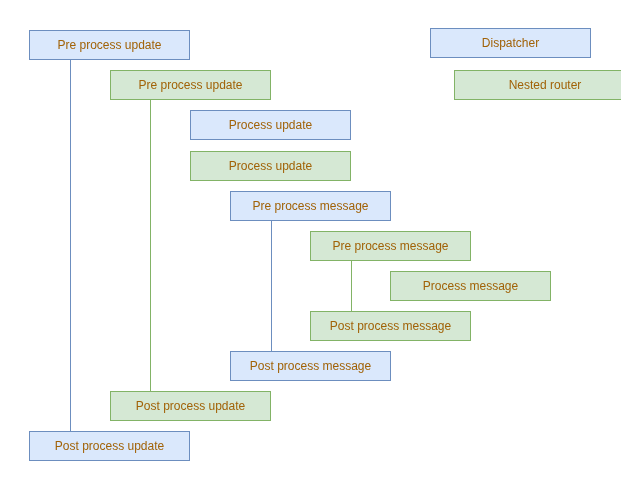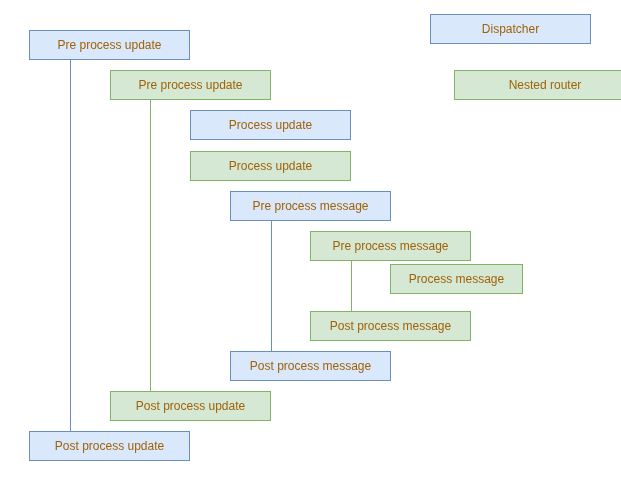--- a/index.html
+++ b/index.html
@@ -69,23 +69,23 @@
       <div class="edge vert dispatcher" style="left: 271px; top: 221px; height: 130px;"></div>
       <div class="edge vert router" style="left: 351px; top: 261px; height: 50px;"></div>
     </div>
   <div id="node-layer">
       <div class="node dispatcher" style="left: 29px; top: 30px; width: 161px; height: 30px;">Pre process update</div>
       <div class="node router" style="left: 110px; top: 70px; width: 161px; height: 30px;">Pre process update</div>
       <div class="node dispatcher" style="left: 190px; top: 110px; width: 161px; height: 30px;">Process update</div>
       <div class="node router" style="left: 190px; top: 151px; width: 161px; height: 30px;">Process update</div>
       <div class="node dispatcher" style="left: 230px; top: 191px; width: 161px; height: 30px;">Pre process message</div>
       <div class="node router" style="left: 310px; top: 231px; width: 161px; height: 30px;">Pre process message</div>
-      <div class="node router" style="left: 390px; top: 264px; width: 133px; height: 30px;">Process message</div>
+      <div class="node router" style="left: 390px; top: 271px; width: 161px; height: 30px;">Process message</div>
       <div class="node router" style="left: 310px; top: 311px; width: 161px; height: 30px;">Post process message</div>
       <div class="node dispatcher" style="left: 230px; top: 351px; width: 161px; height: 30px;">Post process message</div>
       <div class="node router" style="left: 110px; top: 391px; width: 161px; height: 30px;">Post process update</div>
       <div class="node dispatcher" style="left: 29px; top: 431px; width: 161px; height: 30px;">Post process update</div>
     </div>
   <div id="legend-layer" class="legend-group">
-      <div class="node dispatcher" style="left: 430px; top: 14px; width: 161px; height: 30px;">Dispatcher</div>
+      <div class="node dispatcher" style="left: 430px; top: 28px; width: 161px; height: 30px;">Dispatcher</div>
       <div class="node router" style="left: 454px; top: 70px; width: 182px; height: 30px;">Nested router</div>
     </div>
 </div>
 
 </body></html>

